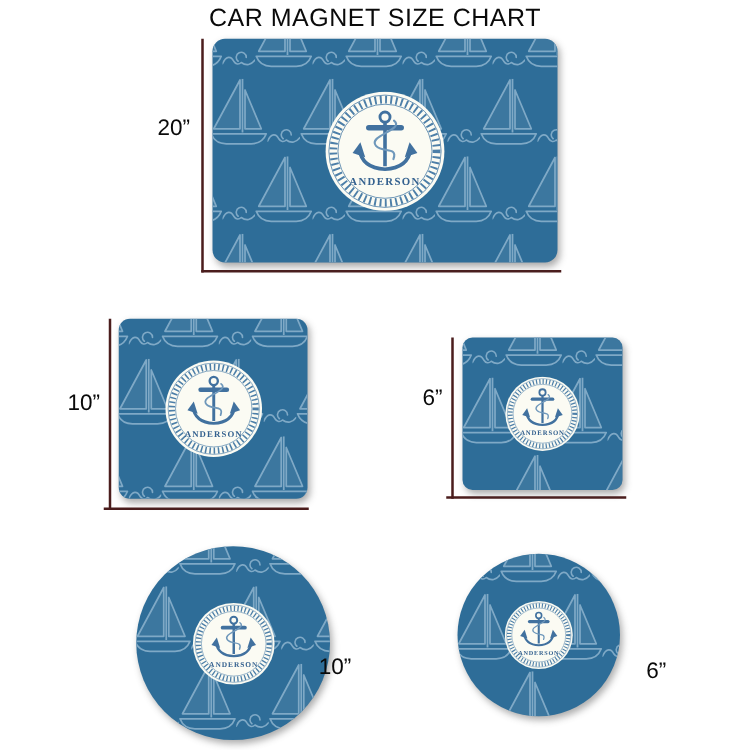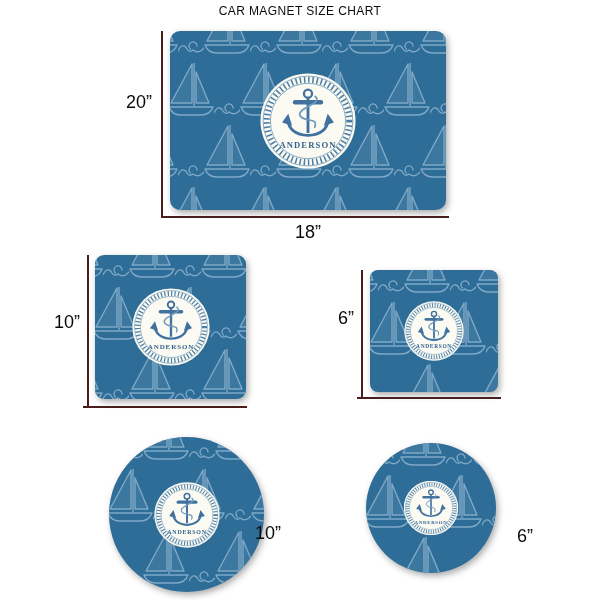--- a/index.html
+++ b/index.html
@@ -13,21 +13,21 @@
     --dim-line:#4b1d1d;
     --label-color:#0a0a0a;
   }
   html,body{margin:0;padding:0;background:#fff;}
   #frame{
     position:relative;width:600px;height:600px;background:#ffffff;overflow:hidden;
     font-family:"Liberation Sans",sans-serif;
   }
   .title{
     position:absolute;top:4px;left:0;width:100%;text-align:center;
-    font-size:12px;letter-spacing:.4px;color:var(--label-color);
+    font-size:20px;letter-spacing:.4px;color:var(--label-color);
   }
   .magnet{
     position:absolute;background:var(--magnet-blue);overflow:hidden;
     box-shadow:2px 3px 6px rgba(70,70,70,.45);
   }
   #m-rect{left:170px;top:31px;width:276px;height:179px;border-radius:10px;}
   #m-sq10{left:95px;top:255px;width:151px;height:144px;border-radius:9px;}
   #m-sq6{left:370px;top:270px;width:128px;height:122px;border-radius:8px;}
   #m-c10{left:109px;top:437px;width:155px;height:155px;border-radius:50%;}
   #m-c6{left:366px;top:443px;width:130px;height:130px;border-radius:50%;}
@@ -107,21 +107,20 @@
   </defs>
 </svg>
 
 <div id="frame">
 
   <div class="title">CAR MAGNET SIZE CHART</div>
 
   <div class="dline" id="dl-rect-v"></div>
   <div class="dline" id="dl-rect-h"></div>
   <div class="dim-label" id="lb-12">20”</div>
-  <div class="dim-label" id="lb-18">18”</div>
   <div class="magnet" id="m-rect">
     <svg class="pattern-svg" width="276" height="179" viewBox="0 0 276 179">
         <use href="#boat" x="-38" y="-30" width="46" height="54"></use>
         <use href="#wave" x="8" y="9" width="26" height="14"></use>
         <use href="#boat" x="34" y="-30" width="46" height="54"></use>
         <use href="#wave" x="80" y="9" width="26" height="14"></use>
         <use href="#boat" x="106" y="-30" width="46" height="54"></use>
         <use href="#wave" x="152" y="9" width="26" height="14"></use>
         <use href="#boat" x="178" y="-30" width="46" height="54"></use>
         <use href="#wave" x="224" y="9" width="26" height="14"></use>

